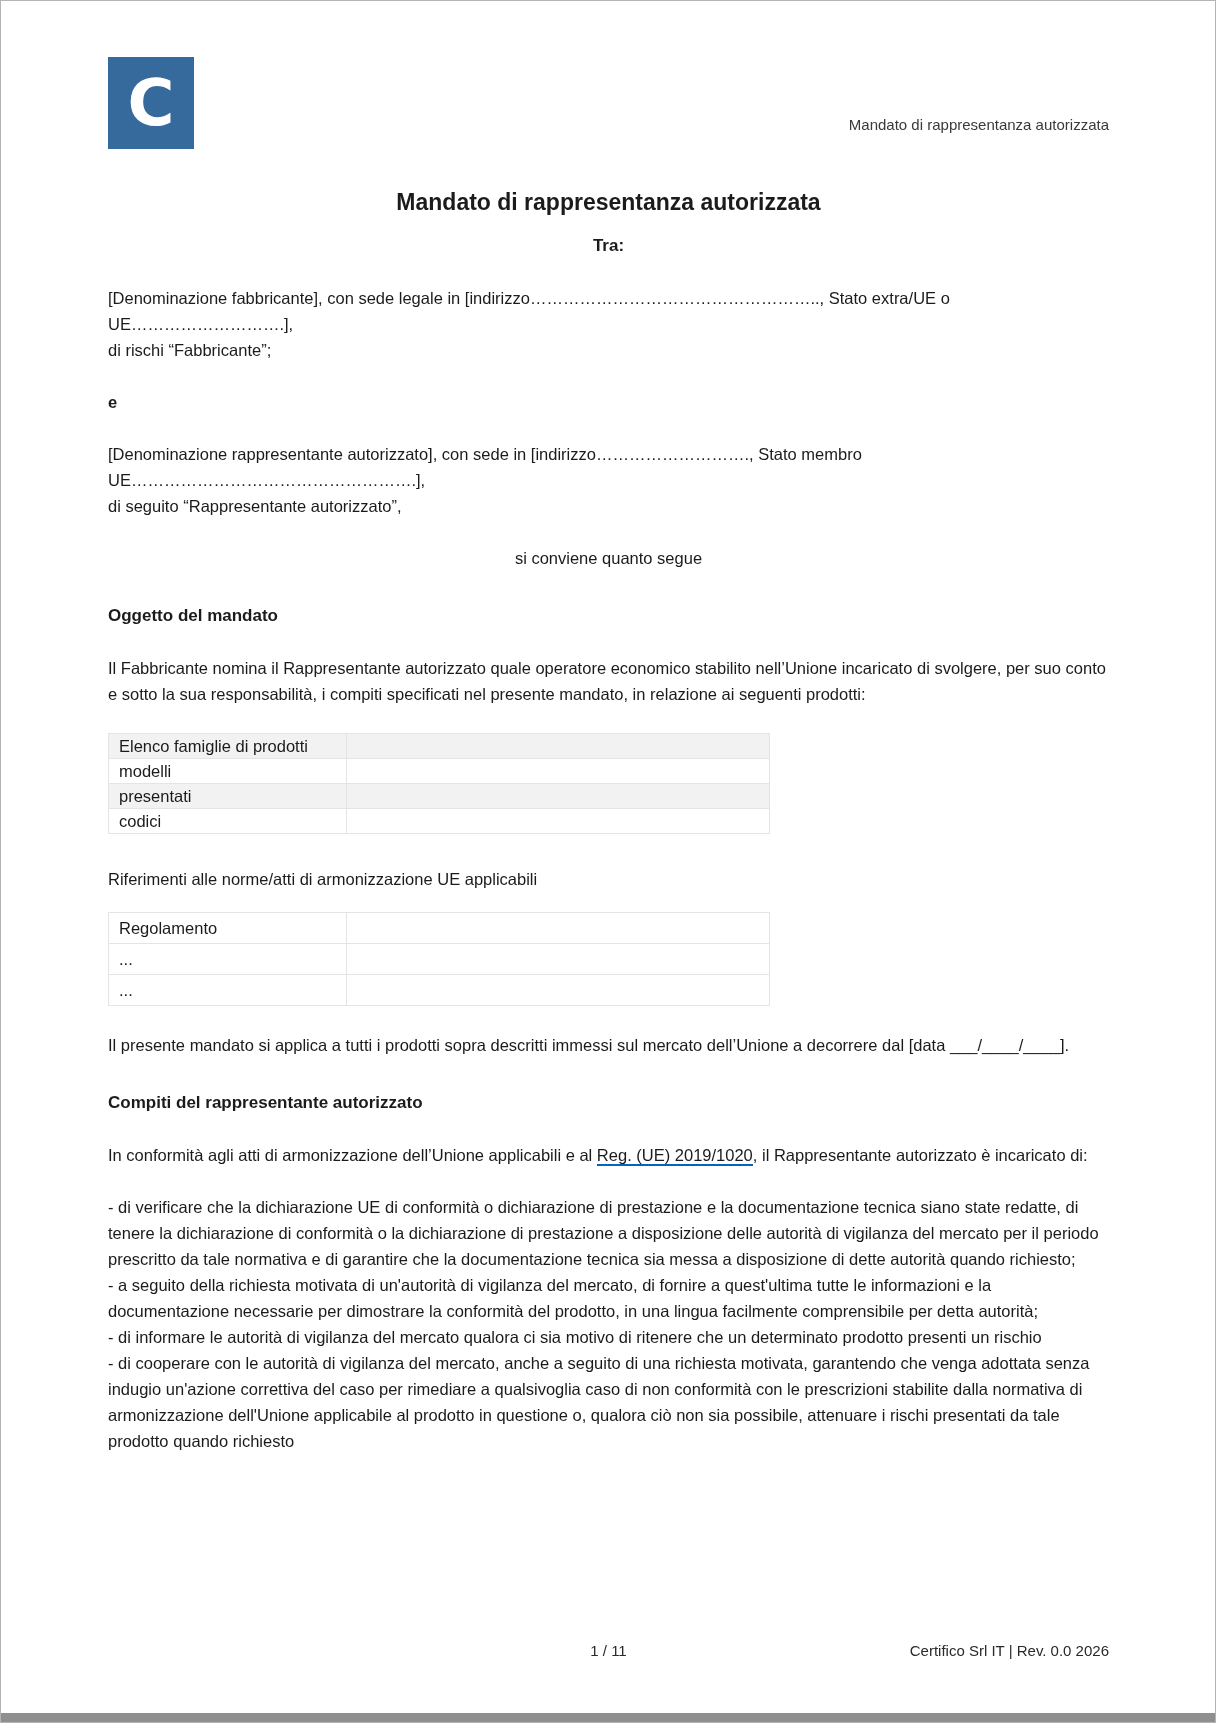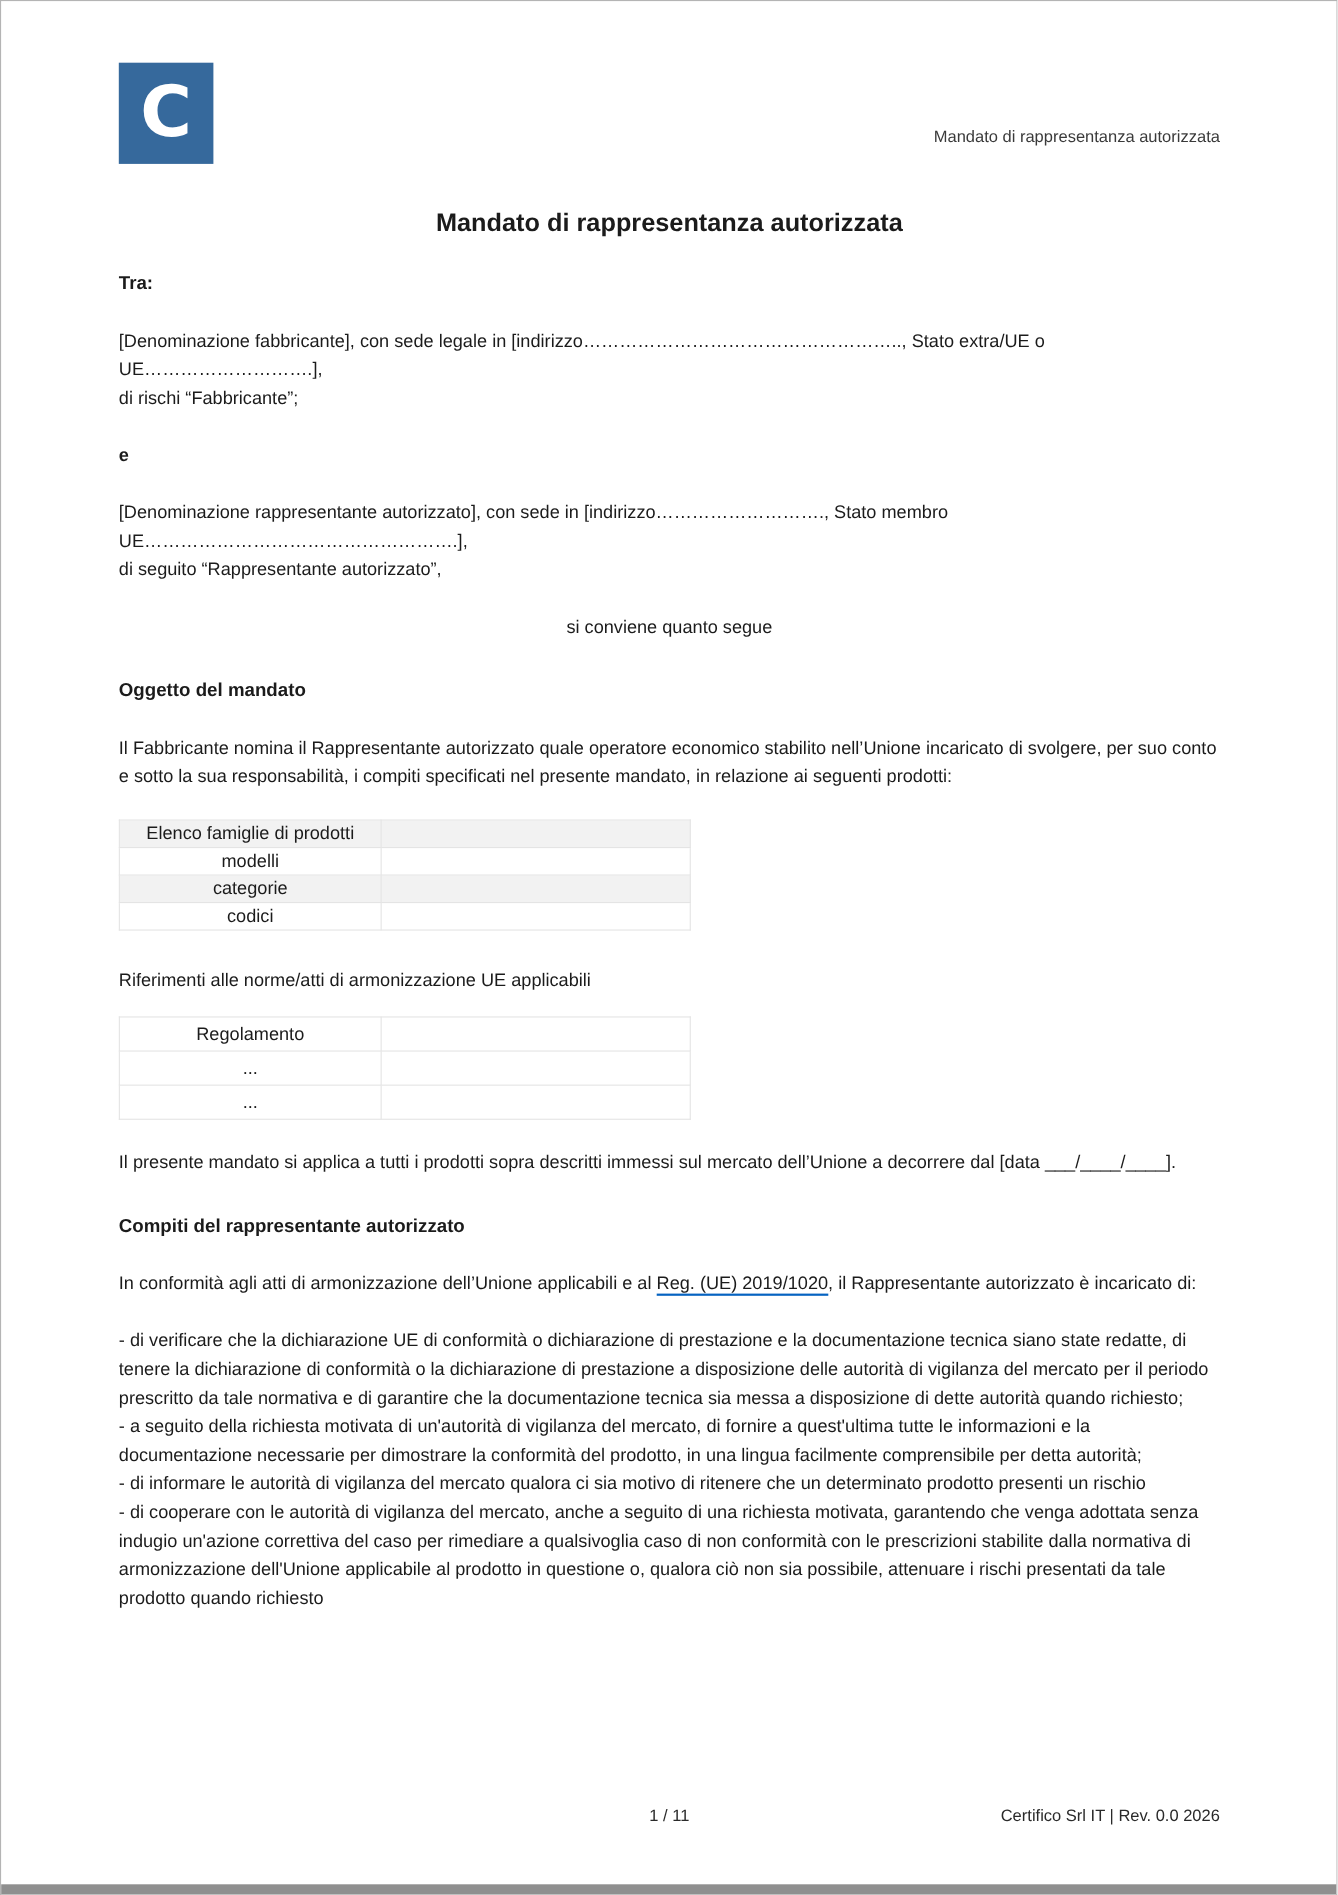--- a/index.html
+++ b/index.html
@@ -21,28 +21,28 @@
     display:flex; align-items:center; justify-content:center;
     color:#ffffff; font-family:"DejaVu Sans", sans-serif;
     font-weight:bold; font-size:64px; line-height:1;
     user-select:none;
   }
   .header-right { font-size:15px; color:#3a3a3a; padding-bottom:16px; }
 
   .title { text-align:center; font-size:23px; font-weight:bold; margin-top:38px; line-height:30px; }
   .subtitle { text-align:center; font-size:16.5px; margin-top:3px; line-height:26px; }
 
-  .center-bold { text-align:left; font-weight:bold; font-size:17px; margin-top:28px; line-height:26px; }
+  .center-bold { text-align:center; font-weight:bold; font-size:17px; margin-top:16px; line-height:26px; }
   .center-normal { text-align:center; font-size:16.5px; margin-top:26px; line-height:26px; }
 
   .para { font-size:16.5px; line-height:26px; margin-top:26px; }
   .para b { font-weight:normal; }
   .section-heading { font-size:17px; font-weight:bold; margin-top:32px; line-height:26px; }
 
-  table.fields { border-collapse:collapse; width:520px; margin-top:26px; table-layout:fixed;text-align:center; }
+  table.fields { border-collapse:collapse; width:662px; margin-top:26px; table-layout:fixed; }
   table.fields td { border:1px solid #e4e4e4; font-size:16.5px; line-height:22px; padding:1px 10px; }
   table.fields col.c1 { width:238px; }
   table.products tr:nth-child(odd) td { background:#f2f2f2; }
   table.norms td { padding:4px 10px; }
 
   .link {
     color:#1b1b1b; text-decoration:none;
     border-bottom:2px solid #0563c1;
     cursor:pointer;
   }
@@ -99,21 +99,21 @@
       <tbody>
           <tr>
         <td style="background: rgb(242, 242, 242);">Elenco famiglie di prodotti</td>
         <td style="background: rgb(242, 242, 242);"></td>
       </tr>
       <tr>
         <td>modelli</td>
         <td></td>
       </tr>
       <tr>
-        <td style="background: rgb(242, 242, 242);">categorie</td>
+        <td style="background: rgb(242, 242, 242);">presentati</td>
         <td style="background: rgb(242, 242, 242);"></td>
       </tr>
       <tr>
         <td>codici</td>
         <td></td>
       </tr>
     </tbody>
       </table>
 
     <div class="para" style="margin-top:32px">Riferimenti alle norme/atti di armonizzazione UE applicabili</div>

